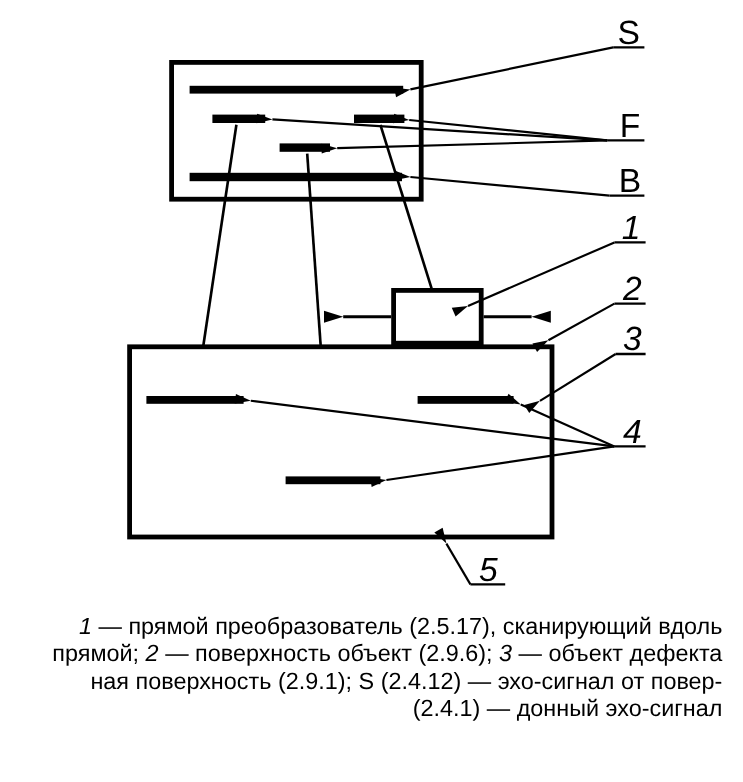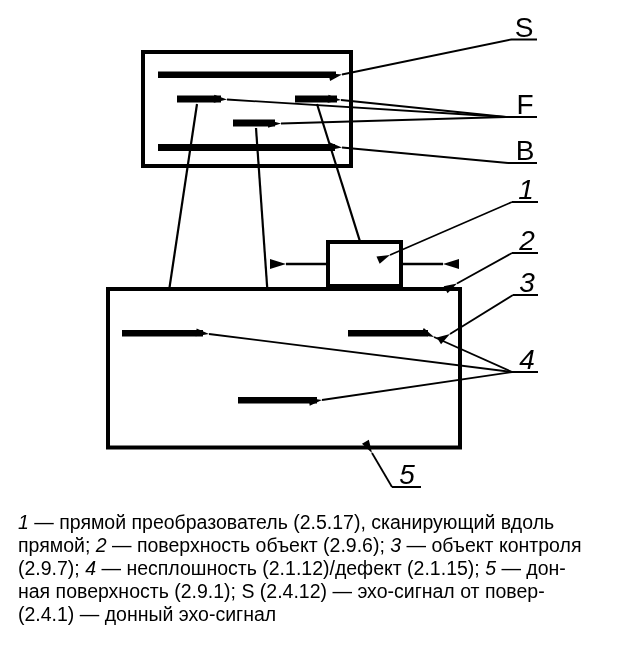--- a/index.html
+++ b/index.html
@@ -16,21 +16,21 @@
     font-family: "Liberation Sans", sans-serif;
     font-size: 28px;
     fill: #000000;
   }
   .fig-label.num { font-style: italic; }
   .caption {
     position: absolute;
     left: 18px;
     top: 511px;
     width: 584px;
-    text-align: left;
+    text-align: right;
     font-size: 19.5px;
     line-height: 23px;
     color: #000000;
     white-space: nowrap;
   }
   .caption .it { font-style: italic; }
 </style>
 </head>
 <body>
 
@@ -105,19 +105,18 @@
     <text class="fig-label" x="525" y="160" text-anchor="middle">B</text>
     <text class="fig-label num" x="526" y="199" text-anchor="middle">1</text>
     <text class="fig-label num" x="527" y="250" text-anchor="middle">2</text>
     <text class="fig-label num" x="527" y="292" text-anchor="middle">3</text>
     <text class="fig-label num" x="527" y="369" text-anchor="middle">4</text>
     <text class="fig-label num" x="407" y="484" text-anchor="middle">5</text>
   </svg>
 
   <div class="caption">
       <div><span class="it">1</span><span> — прямой преобразователь (2.5.17), сканирующий вдоль</span></div>
-      <div><span>прямой; </span><span class="it">2</span><span> — поверхность объект (2.9.6); </span><span class="it">3</span><span> — объект контроля</span></div>
-      <div><span>(2.9.7); </span><span class="it">4</span><span> — несплошность (2.1.12)/дефект (2.1.15); </span><span class="it">5</span><span> — дон-</span></div>
+      <div><span>прямой; </span><span class="it">2</span><span> — поверхность объект (2.9.6); </span><span class="it">3</span><span> — объект дефекта</span></div>
       <div><span>ная поверхность (2.9.1); S (2.4.12) — эхо-сигнал от повер-</span></div>
       <div><span>(2.4.1) — донный эхо-сигнал</span></div>
     </div>
 
 </div>
 
 </body></html>

